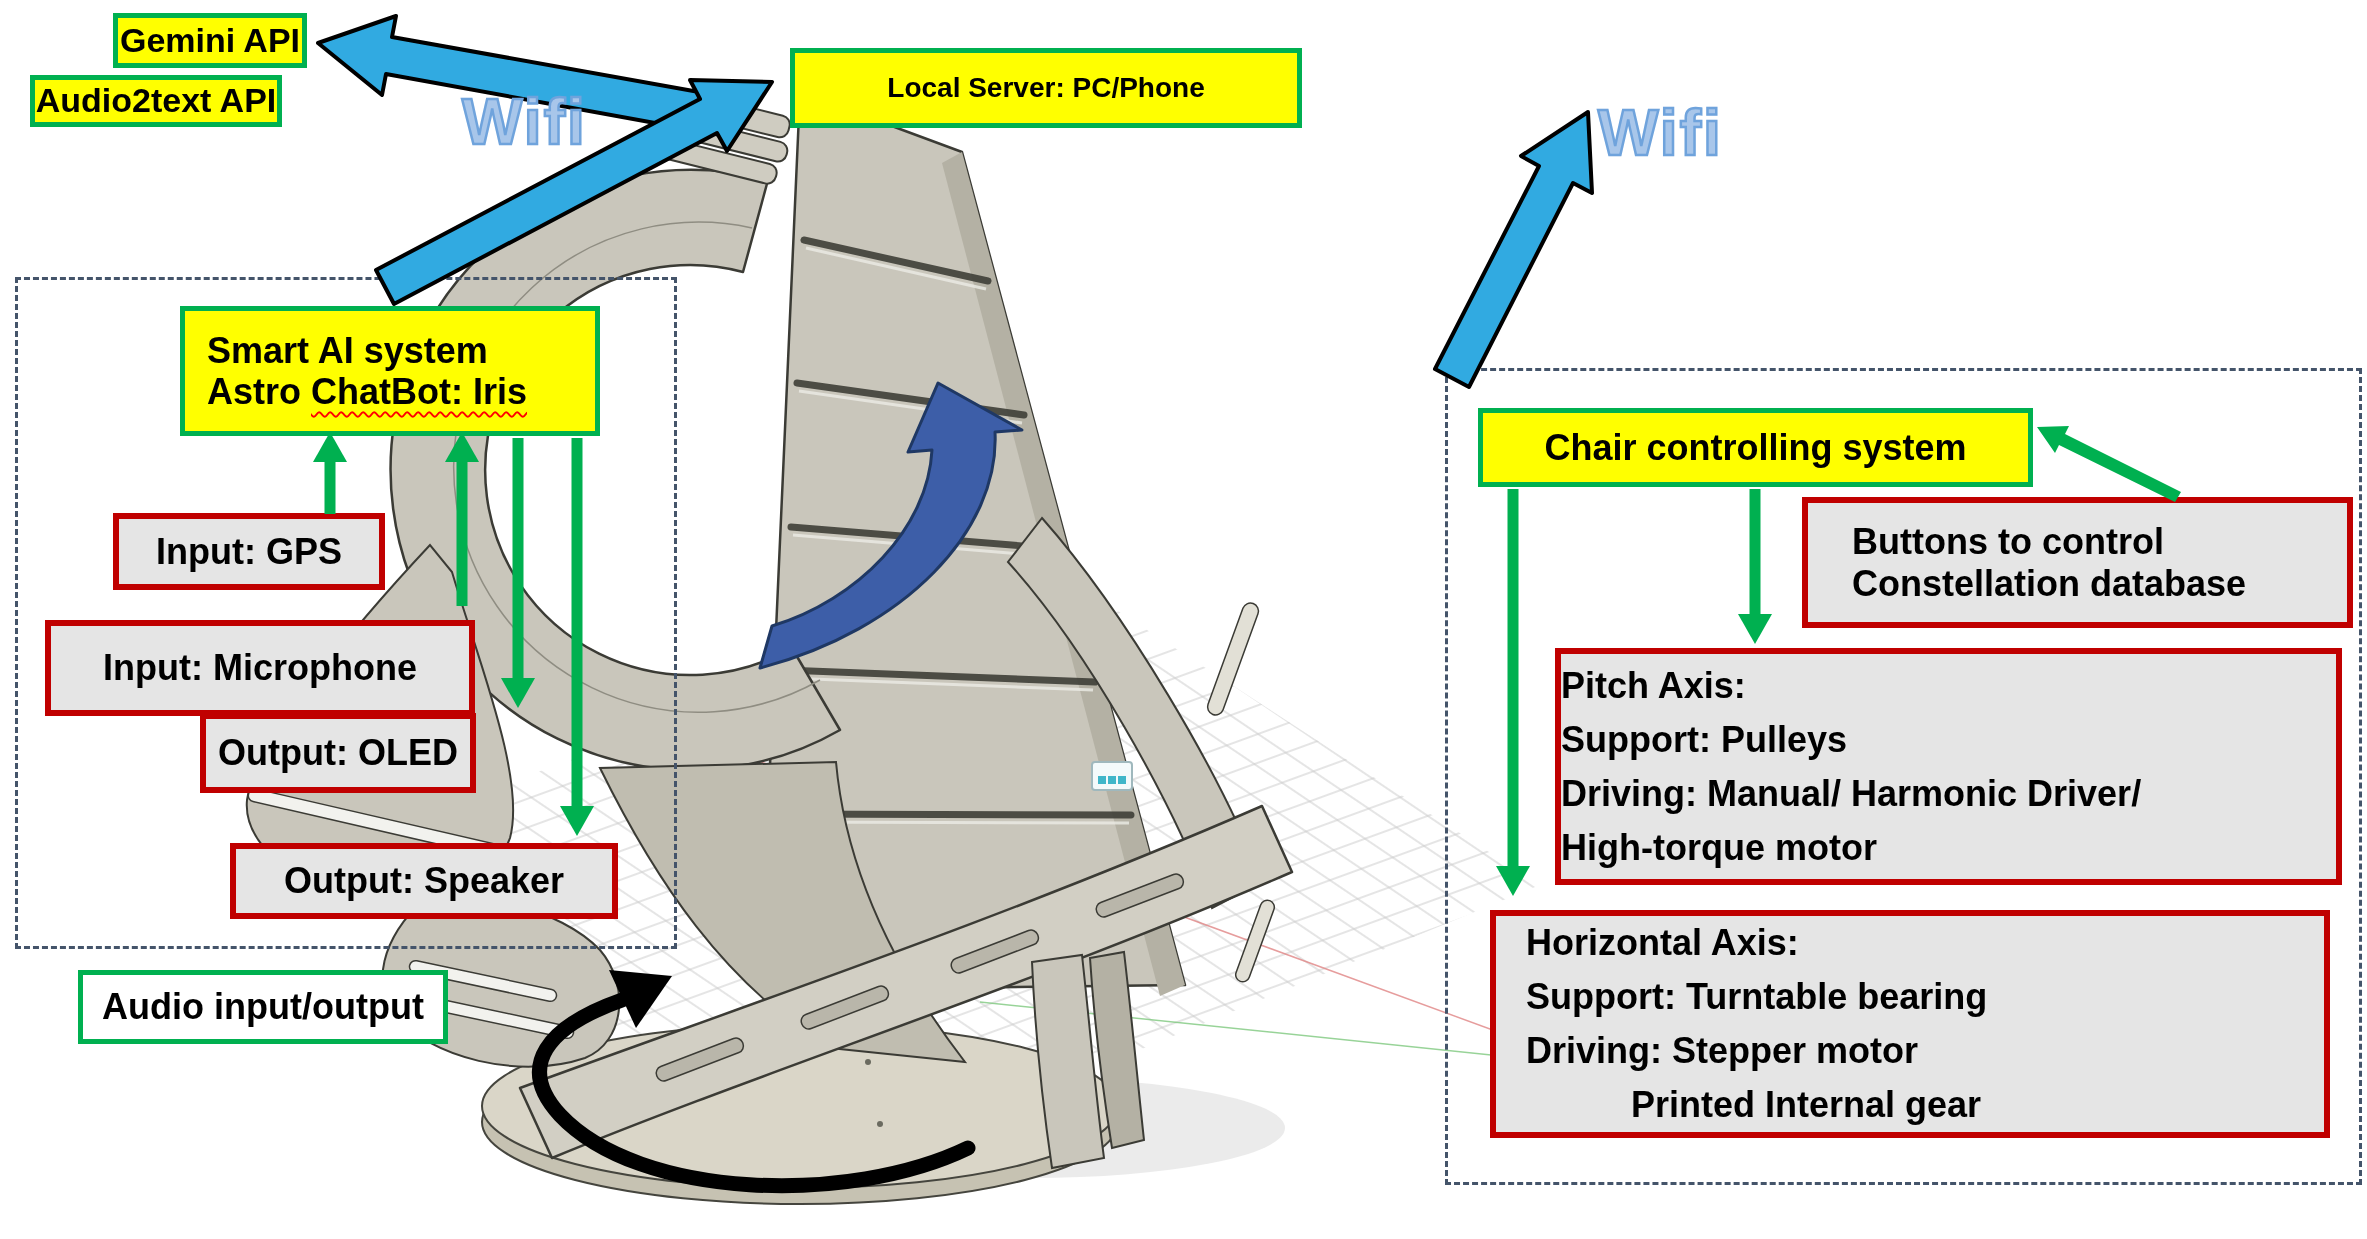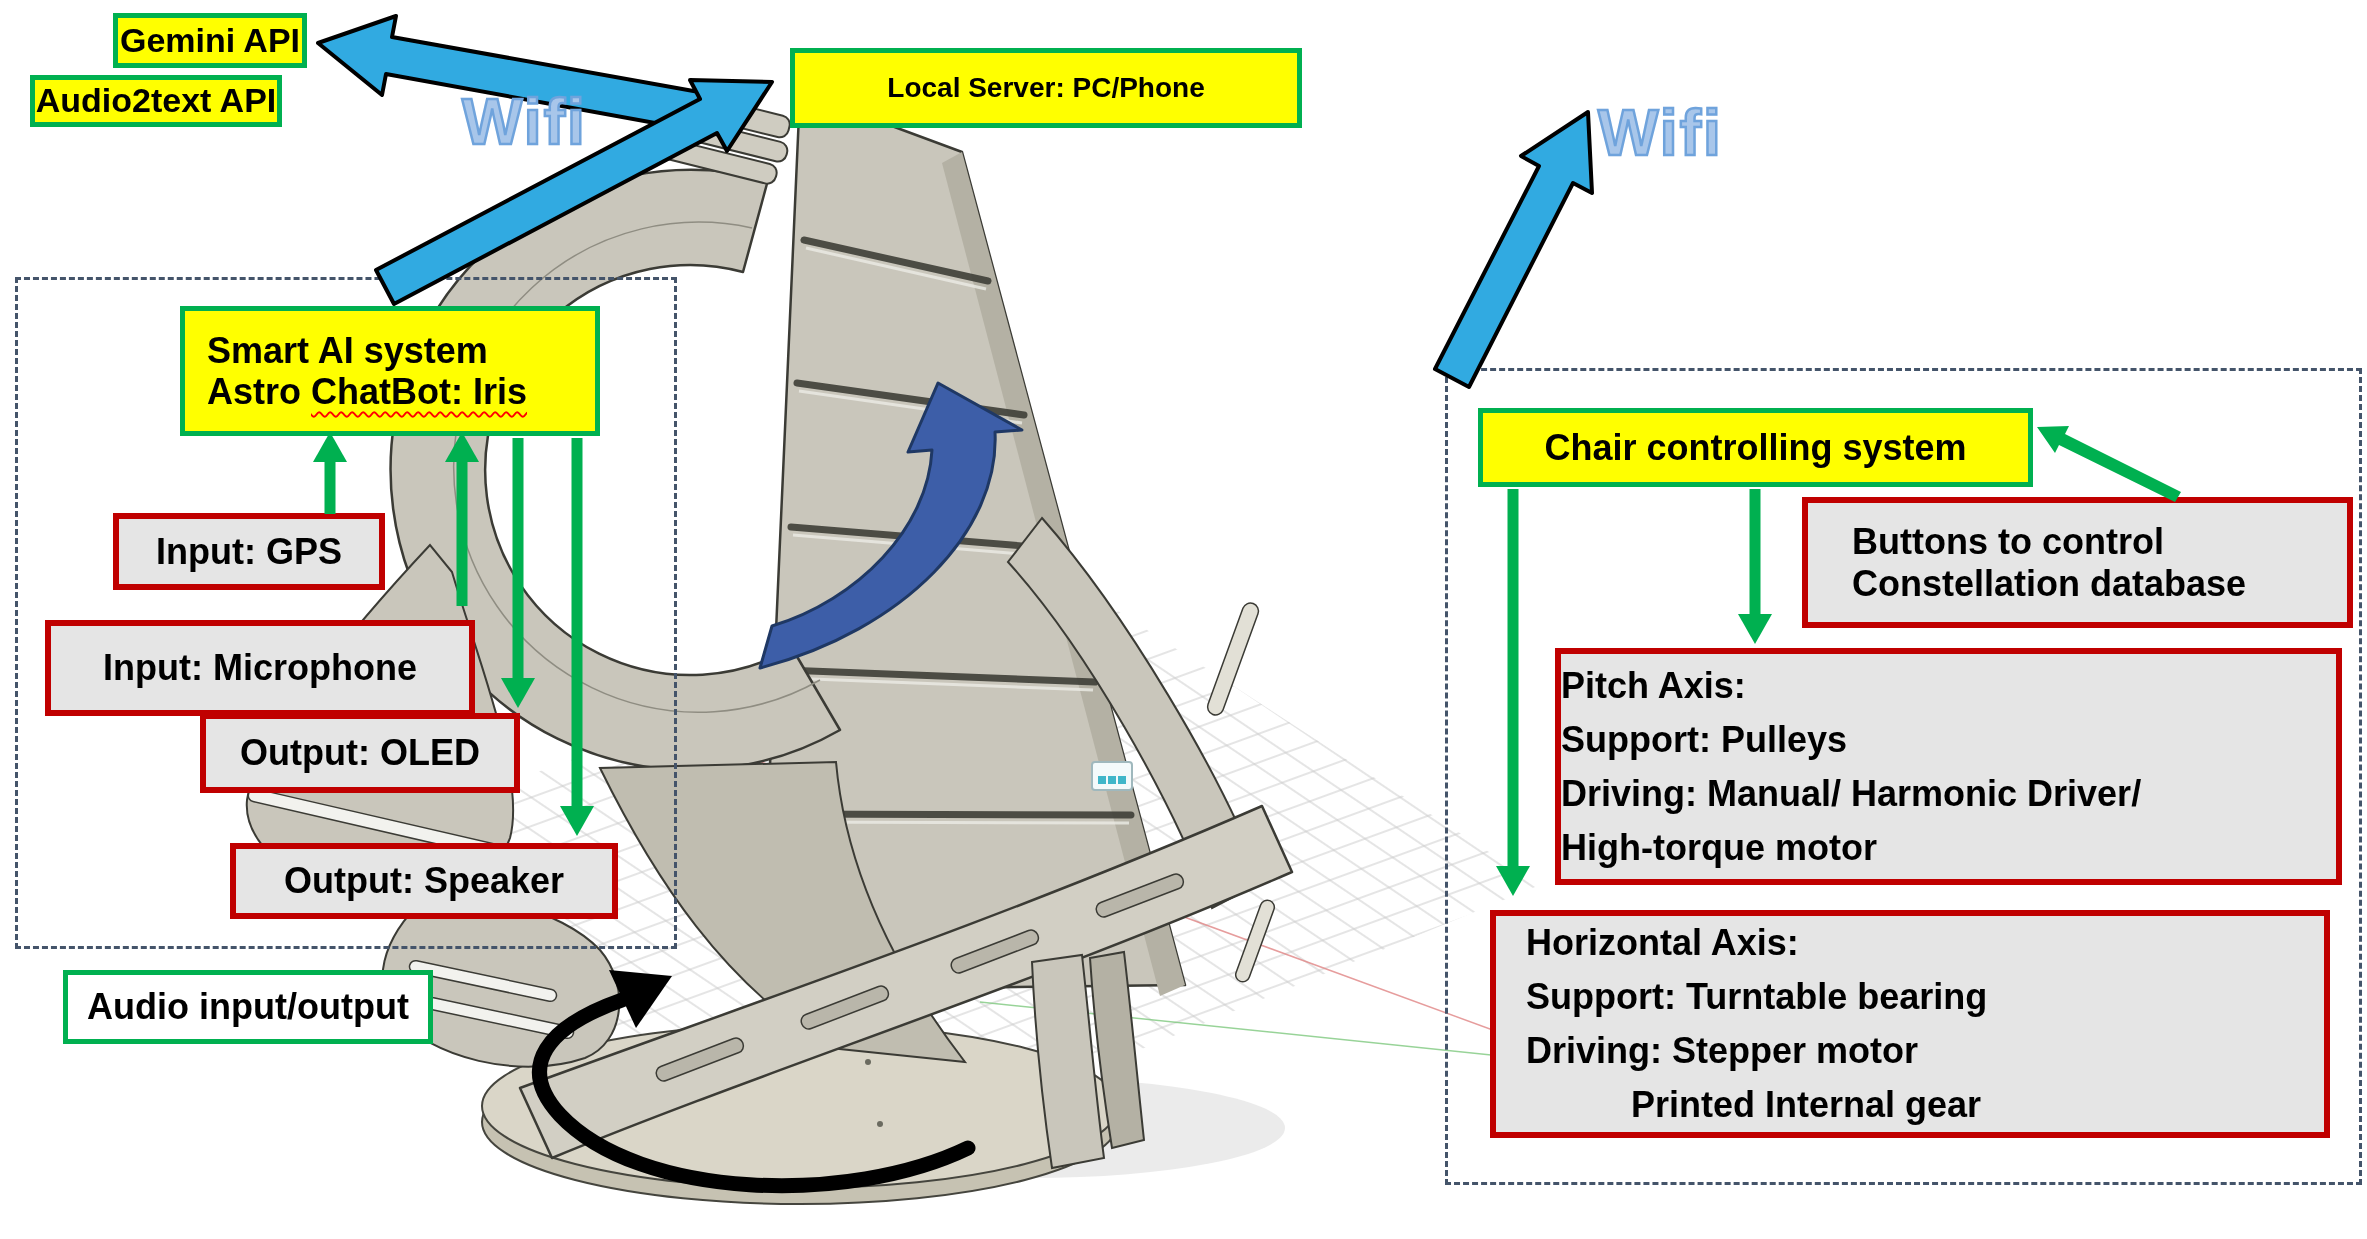--- a/index.html
+++ b/index.html
@@ -158,29 +158,29 @@
     </div>
 
     <div class="abox orange f36" style="left:113px;top:513px;width:272px;height:77px;">
       <span>Input: GPS</span>
     </div>
 
     <div class="abox orange f36" style="left:45px;top:620px;width:430px;height:96px;">
       <span>Input: Microphone</span>
     </div>
 
-    <div class="abox orange f36" style="left:200px;top:713px;width:320px;height:80px;">
+    <div class="abox orange f36" style="left:200px;top:713px;width:276px;height:80px;">
       <span>Output: OLED</span>
     </div>
 
     <div class="abox orange f36" style="left:230px;top:843px;width:388px;height:76px;">
       <span>Output: Speaker</span>
     </div>
 
-    <div class="abox whitebox f36" style="left:63px;top:970px;width:370px;height:74px;">
+    <div class="abox whitebox f36" style="left:78px;top:970px;width:370px;height:74px;">
       <span>Audio input/output</span>
     </div>
 
     <div class="abox yellow f36" style="left:1478px;top:408px;width:555px;height:79px;">
       <span>Chair controlling system</span>
     </div>
 
     <div class="abox orange ml f36" style="left:1802px;top:497px;width:551px;height:131px;padding-left:44px;">
       <div>Buttons to control</div>
       <div>Constellation database</div>

